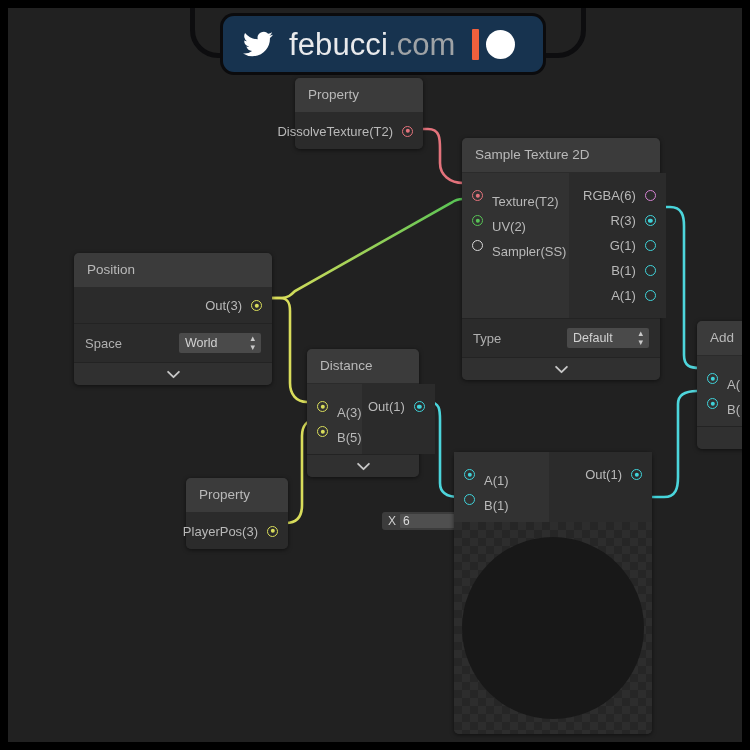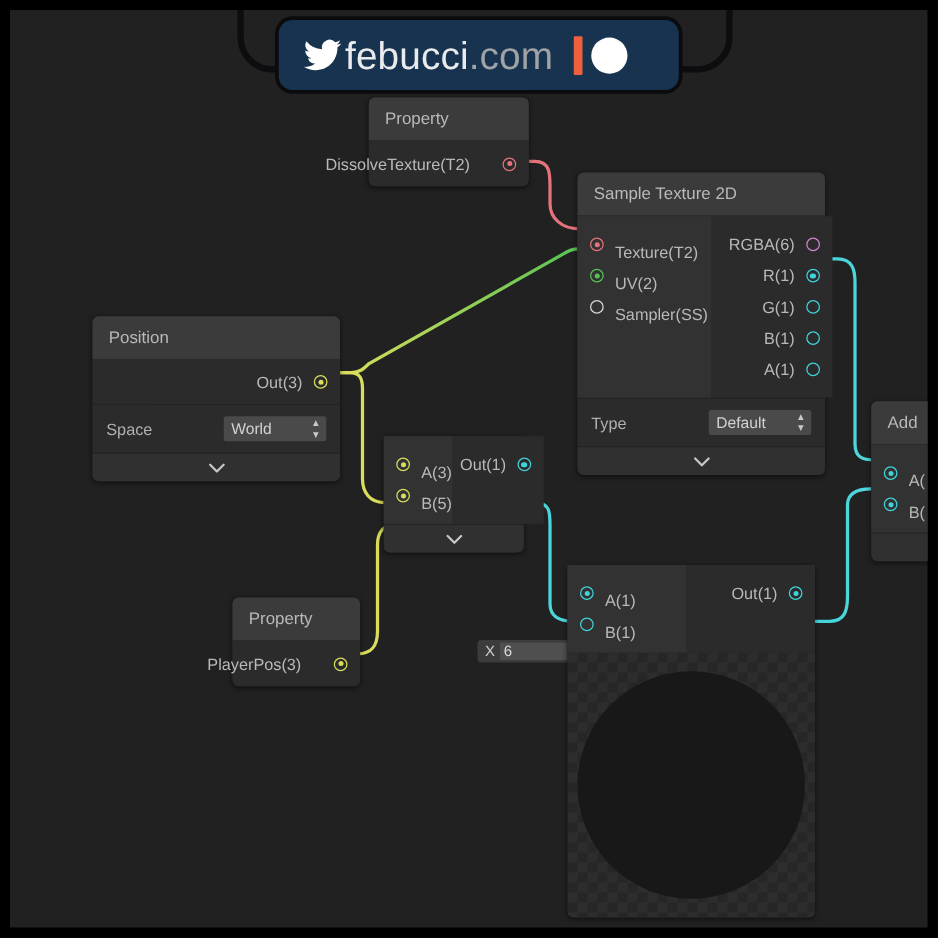--- a/index.html
+++ b/index.html
@@ -22,21 +22,21 @@
 
   
   .banner{
     position:absolute;left:215px;top:8px;width:320px;height:56px;
     background:#17334f;border-radius:11px;
     box-shadow:0 0 0 3px #0b0b0d;
     display:flex;align-items:center;
   }
   .banner .bird{margin-left:17px;width:36px;height:30px;flex:0 0 auto;}
   .banner .site{
-    font-size:31px;line-height:1;letter-spacing:.1px;
+    margin-left:13px;font-size:31px;line-height:1;letter-spacing:.1px;
     white-space:nowrap;
   }
   .banner .site .nm{color:#e9eaec;}
   .banner .site .tld{color:#9fa3a6;}
   .banner .patreon{margin-left:16px;display:flex;align-items:center;gap:7px;}
   .banner .patreon .bar{width:7px;height:31px;background:#f1603d;border-radius:1px;}
   .banner .patreon .dot{width:29px;height:29px;border-radius:50%;background:#fff;}
 
   
   .node{
@@ -96,21 +96,21 @@
     height:22px;background:#303030;border-top:1px solid #232323;
     border-radius:0 0 5px 5px;display:flex;align-items:center;justify-content:center;
   }
   .chev{width:15px;height:9px;}
 
   
   .propbody{
     display:flex;align-items:center;justify-content:flex-end;
     height:36px;padding:0 10px;background:#2b2b2b;border-radius:0 0 5px 5px;
   }
-  .propbody .lbl{margin-right:26px;}
+  .propbody .lbl{margin-right:9px;}
 
   
   .numfield{
     position:absolute;display:flex;align-items:center;
     background:#3c3c3c;border-radius:3px;height:18px;padding:0 3px 0 6px;
     color:#cfcfcf;font-size:12px;
   }
   .numfield .axis{margin-right:4px;color:#cfcfcf;}
   .numfield .val{background:#4f4f4f;height:14px;line-height:14px;padding:0 4px 0 3px;
                  min-width:54px;color:#dcdcdc;font-size:12px;border-radius:1px;}
@@ -217,21 +217,21 @@
             <span class="port p-white"></span>
             <span class="lbl">Sampler(SS)</span>
           </div>
         </div>
         <div class="col out">
           <div class="row outrow">
             <span class="lbl">RGBA(6)</span>
             <span class="port p-pink"></span>
           </div>
           <div class="row outrow">
-            <span class="lbl">R(1)</span>
+            <span class="lbl">R(3)</span>
             <span class="port filled p-cyan"></span>
           </div>
           <div class="row outrow">
             <span class="lbl">G(1)</span>
             <span class="port p-cyan"></span>
           </div>
           <div class="row outrow">
             <span class="lbl">B(1)</span>
             <span class="port p-cyan"></span>
           </div>
@@ -273,20 +273,21 @@
         </span>
       </div>
       <div class="footer">
         <svg class="chev" viewBox="0 0 16 10">
           <path d="M2 2 L8 8 L14 2" fill="none" stroke="#c8c8c8" stroke-width="2" stroke-linecap="round" stroke-linejoin="round"></path>
         </svg>
       </div>
     </div>
 
     <div class="node" style="left:299px;top:341px;width:112px;">
+      <div class="title">Distance</div>
       <div class="body split">
         <div class="col in" style="width:55px;">
           <div class="row inrow" style="padding-right:6px;">
             <span class="port filled p-yellow"></span>
             <span class="lbl">A(3)</span>
           </div>
           <div class="row inrow" style="padding-right:6px;">
             <span class="port filled p-yellow"></span>
             <span class="lbl">B(5)</span>
           </div>

